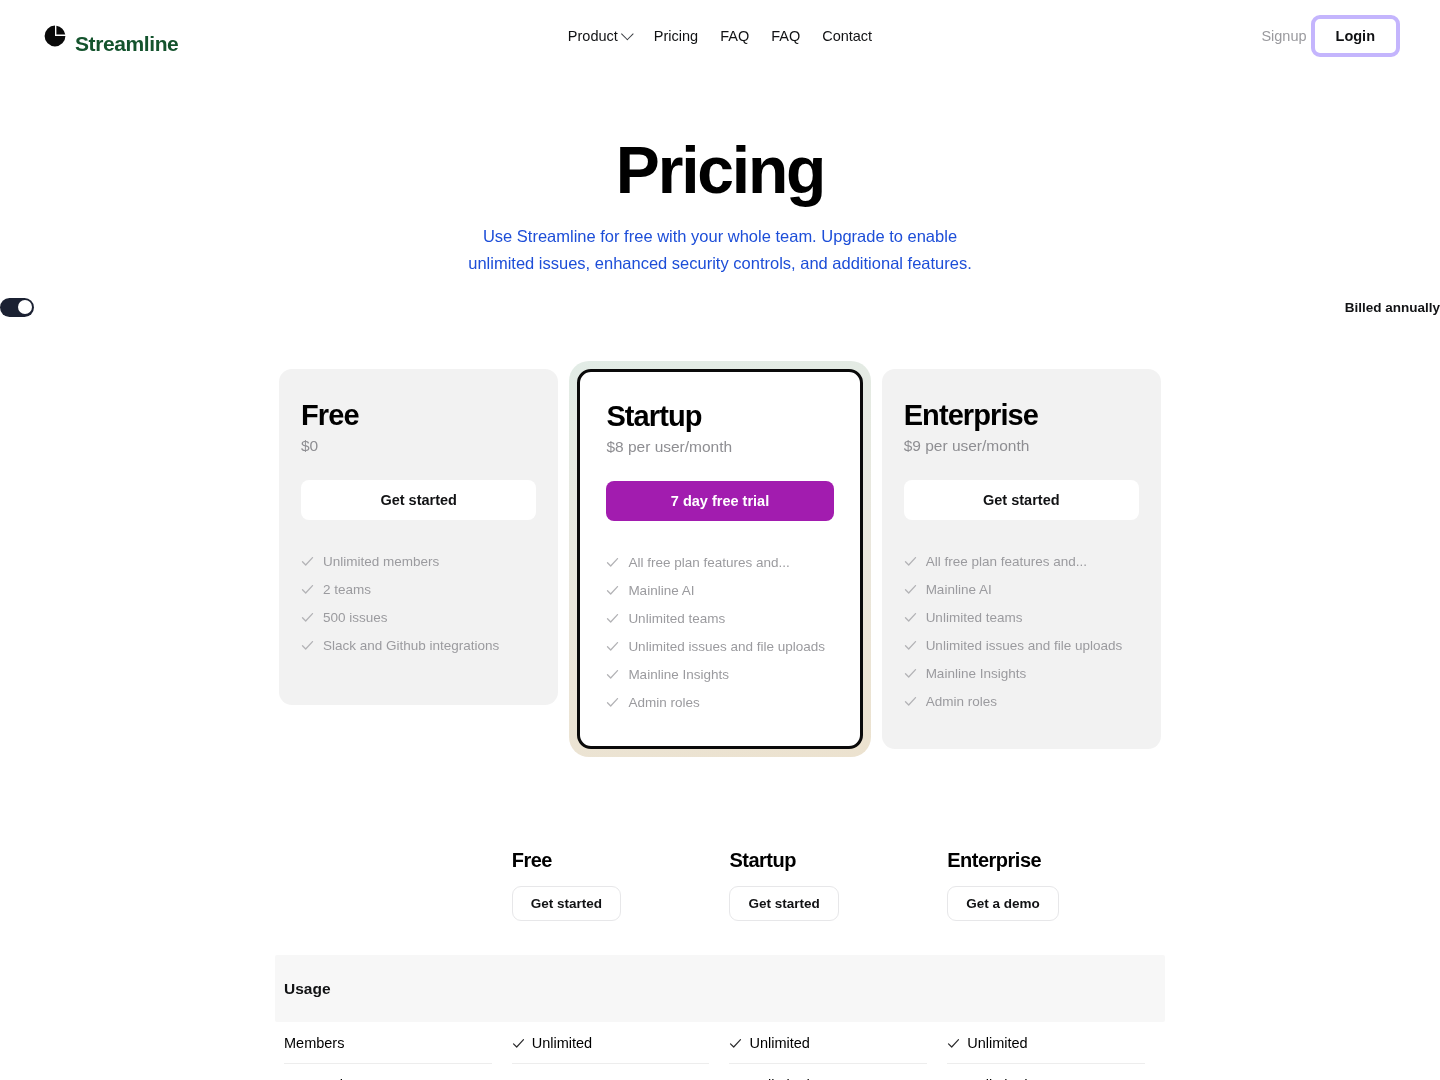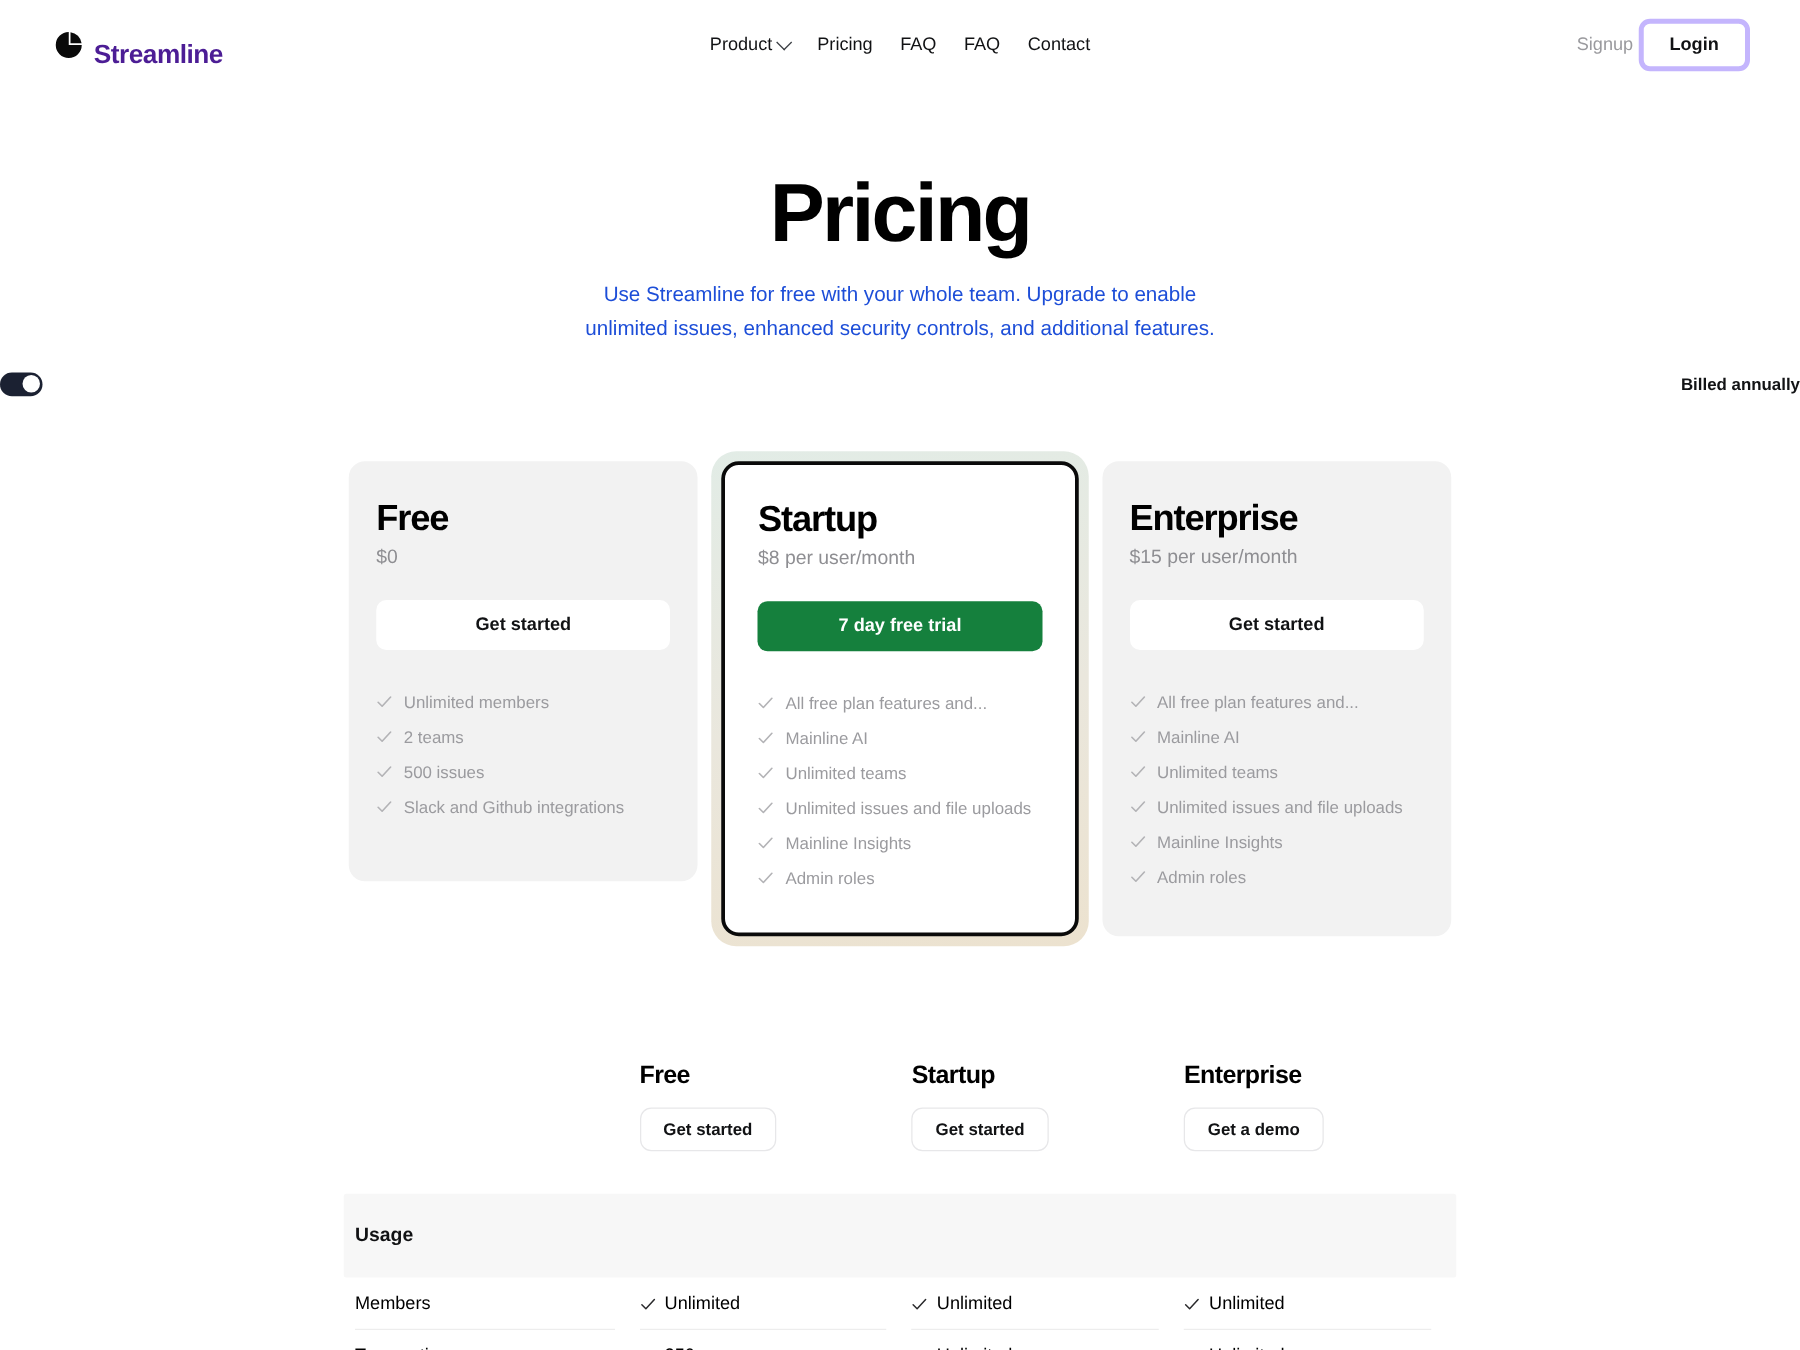--- a/index.html
+++ b/index.html
@@ -29,21 +29,21 @@
   .logo-mark {
     width: 22px; height: 22px;
     position: relative;
     display: block;
     flex: none;
   }
   .brand-name {
     font-size: 21px;
     font-weight: 700;
     letter-spacing: -0.4px;
-    color: #4c1d95;
+    color: #14532d;
     margin-top: 16px;
   }
   .nav {
     position: absolute;
     left: 50%;
     transform: translateX(-50%);
     display: flex;
     align-items: flex-start;
     gap: 22px;
   }
@@ -182,21 +182,21 @@
     padding: 12px 0;
     border: none;
     border-radius: 8px;
     font-size: 14.5px;
     font-weight: 700;
     font-family: inherit;
     cursor: pointer;
     background: #ffffff;
     color: #111214;
   }
-  .plan-cta.dark { background: #15803d; color: #ffffff; }
+  .plan-cta.dark { background: #a21caf; color: #ffffff; }
   .feature-list { margin-top: 27px; list-style: none; }
   .feature-item {
     display: flex;
     align-items: center;
     gap: 9px;
     font-size: 13.5px;
     color: #9b9b9f;
     padding: 6.5px 0;
   }
   .chk {
@@ -407,21 +407,21 @@
               </svg>
             </span>
           <span>Admin roles</span>
         </li>
       </ul>
     </div>
   </div>
 
   <div class="card">
     <div class="plan-name">Enterprise</div>
-    <div class="plan-price">$15 per user/month</div>
+    <div class="plan-price">$9 per user/month</div>
     <button class="plan-cta">Get started</button>
     <ul class="feature-list">
       <li class="feature-item">
         <span class="chk">
             <svg width="13" height="13" viewBox="0 0 13 13">
               <path d="M1.5 6.8 L4.7 10 L11.5 2.6" fill="none" stroke="#b3b3b6" stroke-width="1.3" stroke-linecap="round" stroke-linejoin="round"></path>
             </svg>
           </span>
         <span>All free plan features and...</span>
       </li>

